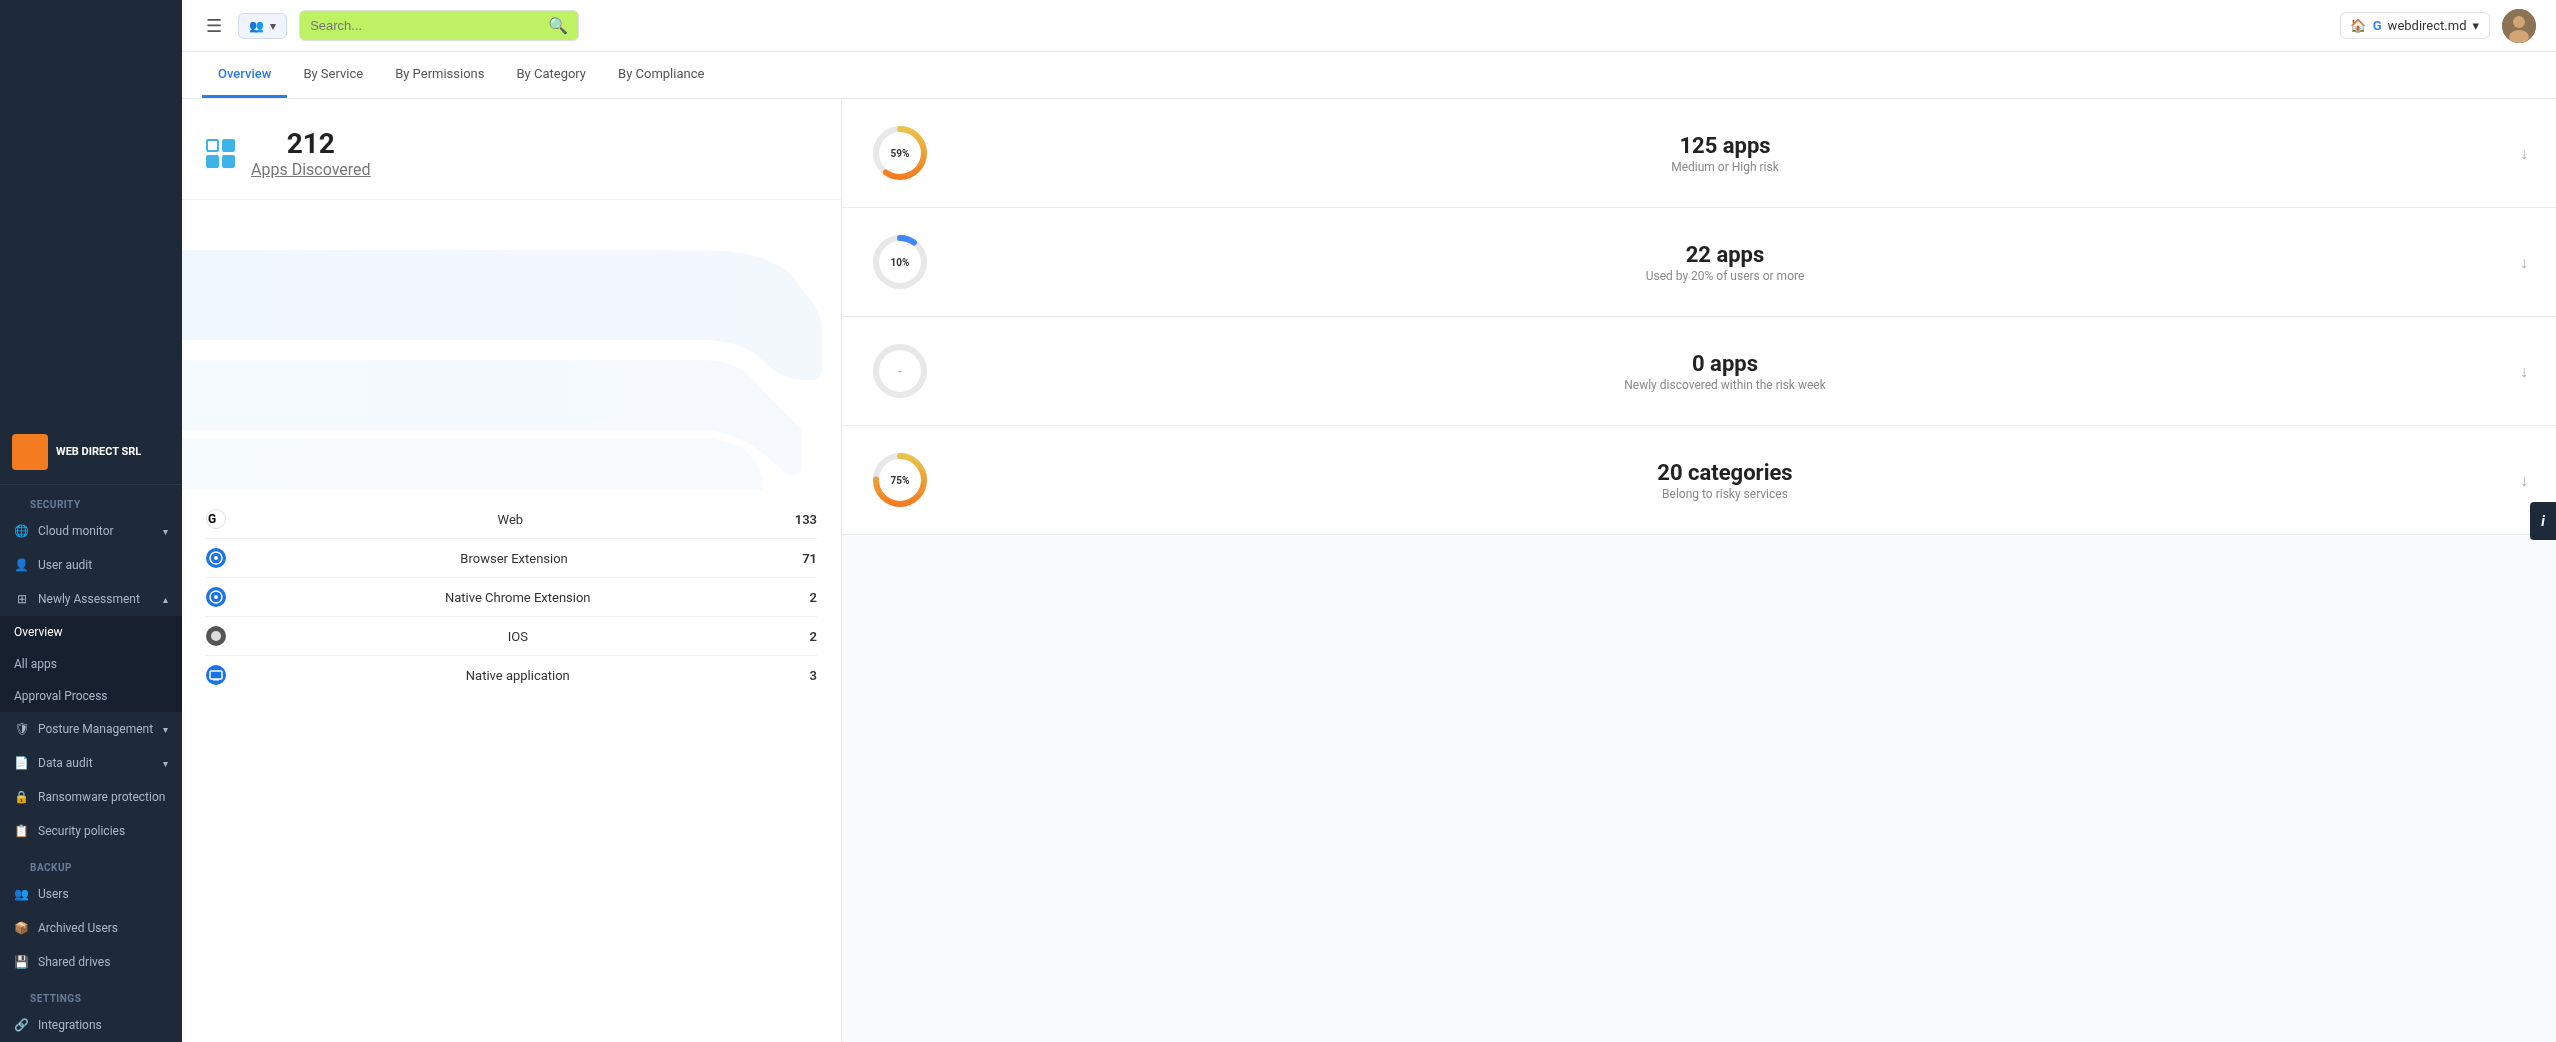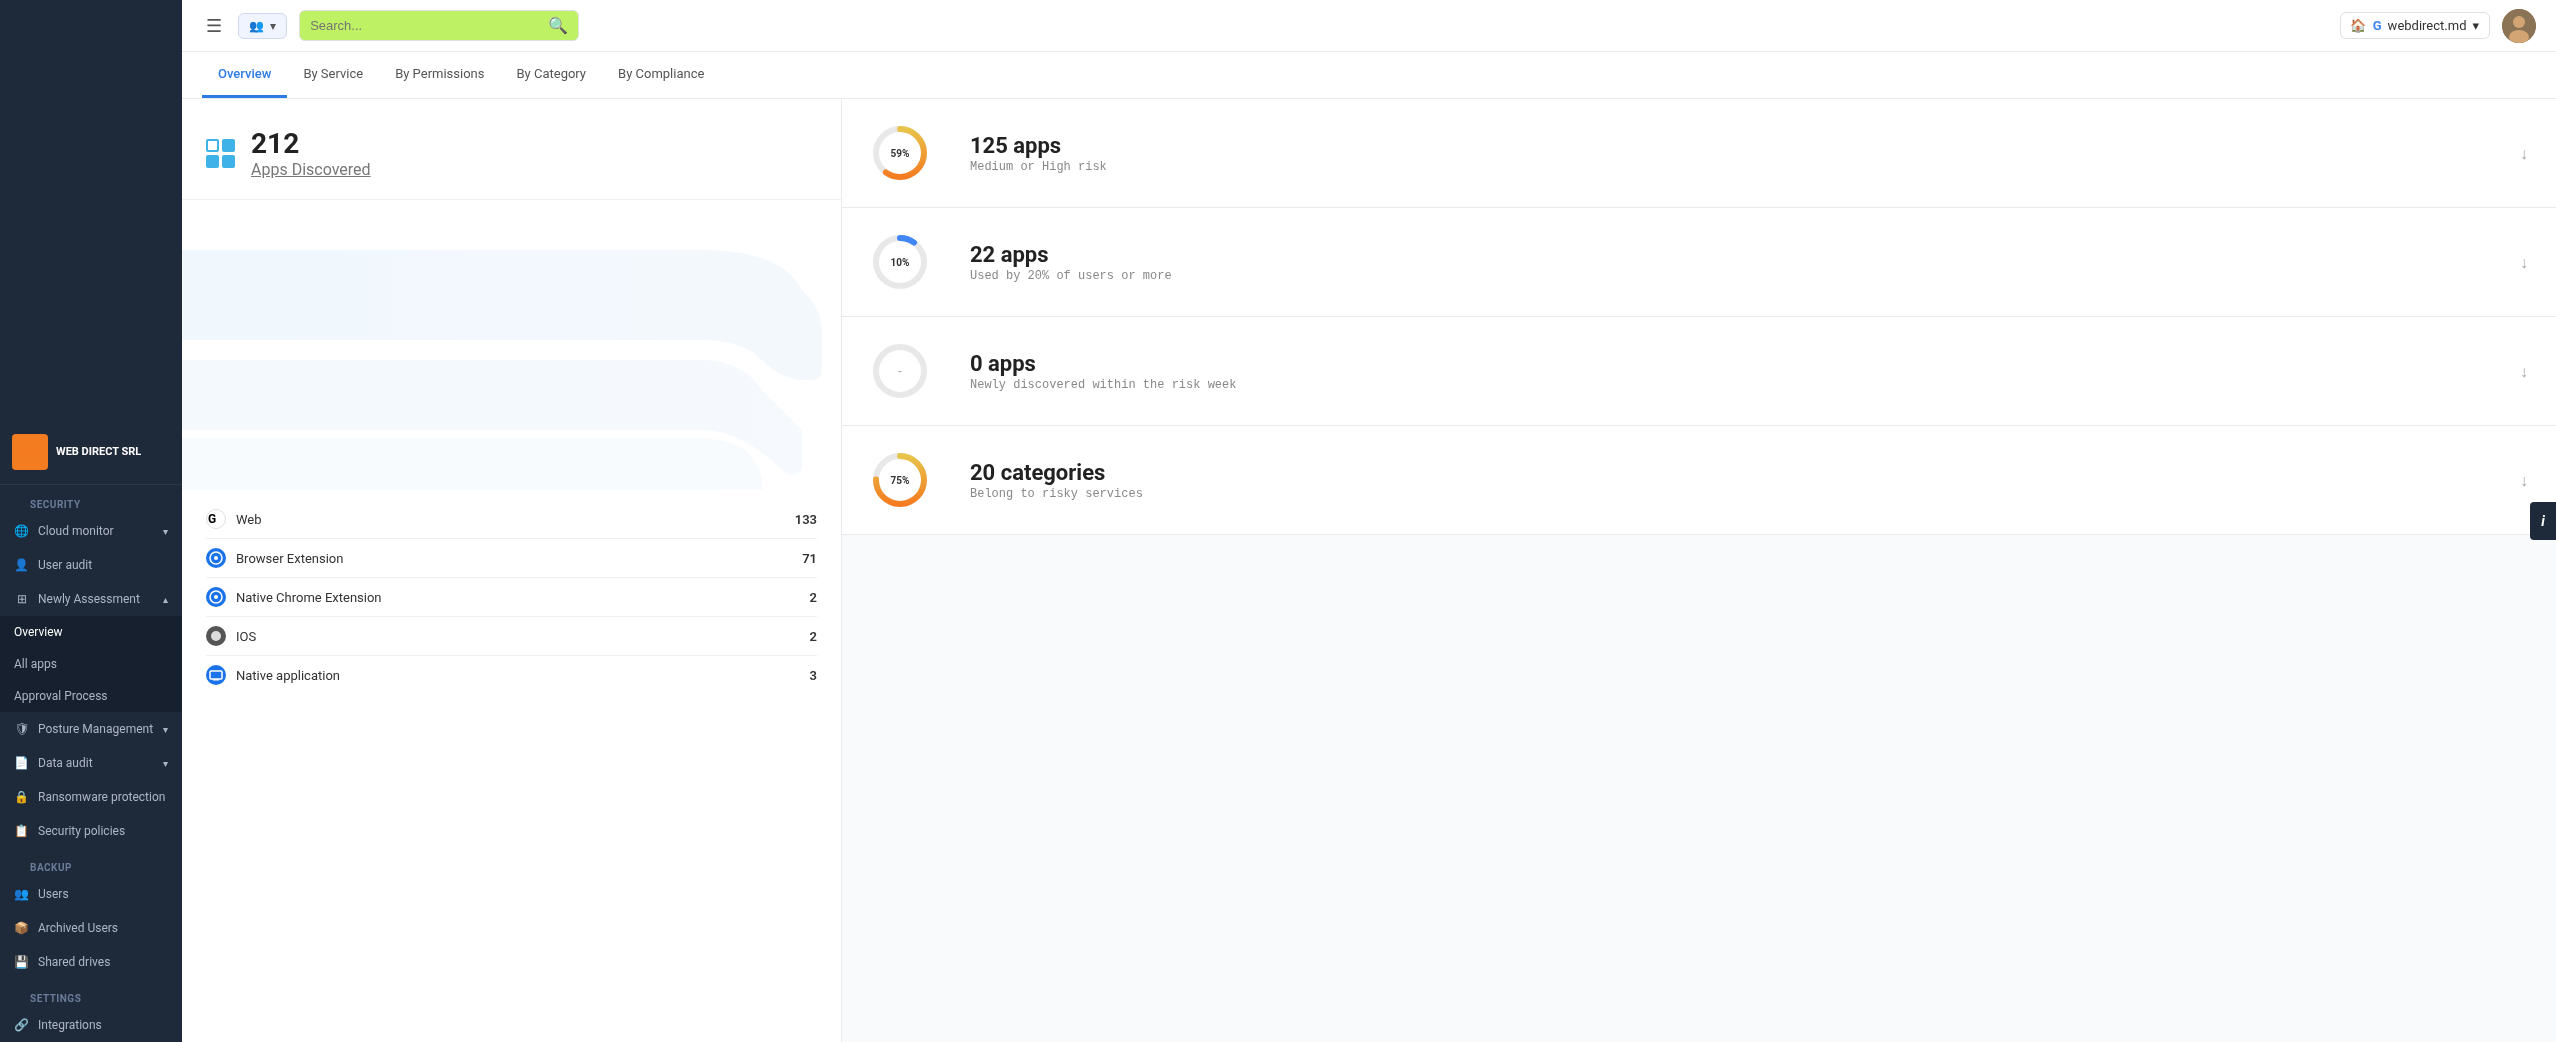--- a/index.html
+++ b/index.html
@@ -28,21 +28,21 @@
     .header-right { margin-left: auto; display: flex; align-items: center; gap: 12px; }
     .domain-selector { display: flex; align-items: center; gap: 6px; border: 1px solid #e0e0e0; border-radius: 6px; padding: 5px 10px; font-size: 13px; color: #333; cursor: pointer; background: white; }
     .avatar { width: 34px; height: 34px; border-radius: 50%; background: #8b7355; display: flex; align-items: center; justify-content: center; overflow: hidden; }
 
     
     .tabs { background: white; border-bottom: 1px solid #e8eaed; display: flex; align-items: center; padding: 0 20px; }
     .tab { padding: 14px 16px; font-size: 13px; color: #555; cursor: pointer; border-bottom: 3px solid transparent; position: relative; }
     .tab.active { color: #2d7be5; border-bottom: 3px solid #2d7be5; font-weight: 500; }
 
     
-    .content { flex: 1; overflow-y: auto; background: #ef4444; }
+    .content { flex: 1; overflow-y: auto; background: #ef4444; text-align: center; }
     .content-inner { display: grid; grid-template-columns: 660px 1fr; height: 100%; }
 
     
     .left-panel { background: white; border-right: 1px solid #e8eaed; padding: 0; }
     .apps-discovered { display: flex; align-items: center; gap: 16px; padding: 28px 24px 20px; border-bottom: 1px solid #f0f0f0; }
     .apps-icon { display: grid; grid-template-columns: 1fr 1fr; gap: 3px; }
     .apps-icon .sq { width: 13px; height: 13px; border: 2px solid #3fb3e8; border-radius: 2px; }
     .apps-icon .sq.filled { background: #3fb3e8; }
     .apps-discovered-text .count { font-size: 28px; font-weight: 700; color: #222; }
     .apps-discovered-text .label { font-size: 16px; color: #777; text-decoration: underline; }
@@ -54,21 +54,21 @@
     .app-list-item .app-name { flex: 1; }
     .app-list-item .app-count { font-weight: 600; color: #333; }
     .app-icon-circle { width: 20px; height: 20px; border-radius: 50%; display: flex; align-items: center; justify-content: center; font-size: 11px; font-weight: 700; flex-shrink: 0; }
 
     
     .right-panel { background: #f9fafc; }
     .stat-card { background: white; border-bottom: 1px solid #e8eaed; display: flex; align-items: center; padding: 24px 28px; gap: 40px; cursor: pointer; }
     .donut-wrapper { position: relative; width: 60px; height: 60px; flex-shrink: 0; }
     .stat-info { flex: 1; }
     .stat-count { font-size: 22px; font-weight: 700; color: #222; }
-    .stat-desc { font-size: 12px; color: #888; margin-top: 2px; font-family: Liberation Mono, monospace; }
+    .stat-desc { font-size: 12px; color: #888; margin-top: 2px; }
     .stat-arrow { color: #aaa; font-size: 16px; }
 
     
     .donut-svg { width: 60px; height: 60px; }
     .donut-label { position: absolute; top: 50%; left: 50%; transform: translate(-50%, -50%); font-size: 11px; font-weight: 700; color: #333; }
 
     
     .info-btn { position: fixed; right: 0; top: 50%; transform: translateY(-50%); background: #1e2a3a; color: white; width: 26px; height: 38px; display: flex; align-items: center; justify-content: center; font-size: 14px; font-style: italic; font-weight: 700; cursor: pointer; border-radius: 4px 0 0 4px; }
 
     .header-people-icon { display: flex; align-items: center; background: #f0f4ff; border: 1px solid #d0d8f0; border-radius: 6px; padding: 5px 10px; gap: 6px; font-size: 12px; color: #555; cursor: pointer; }

